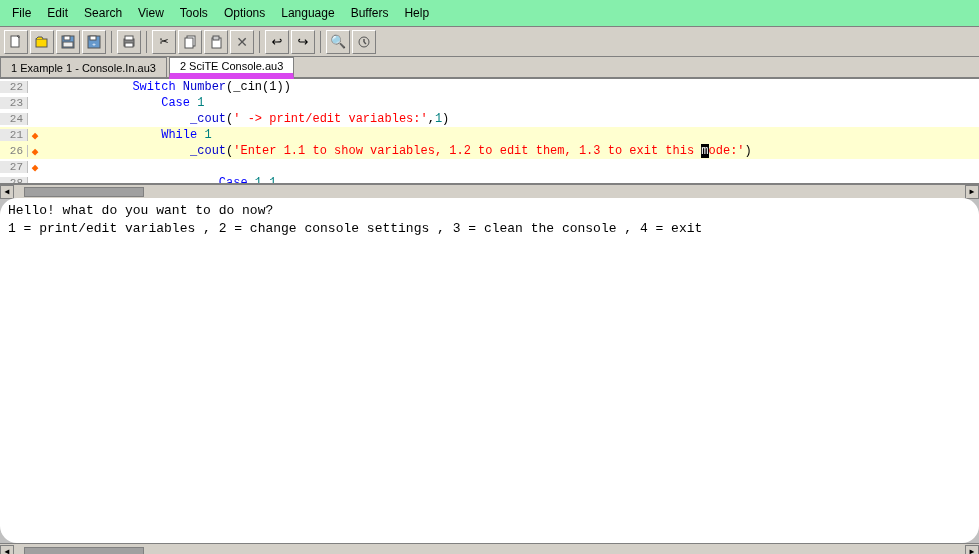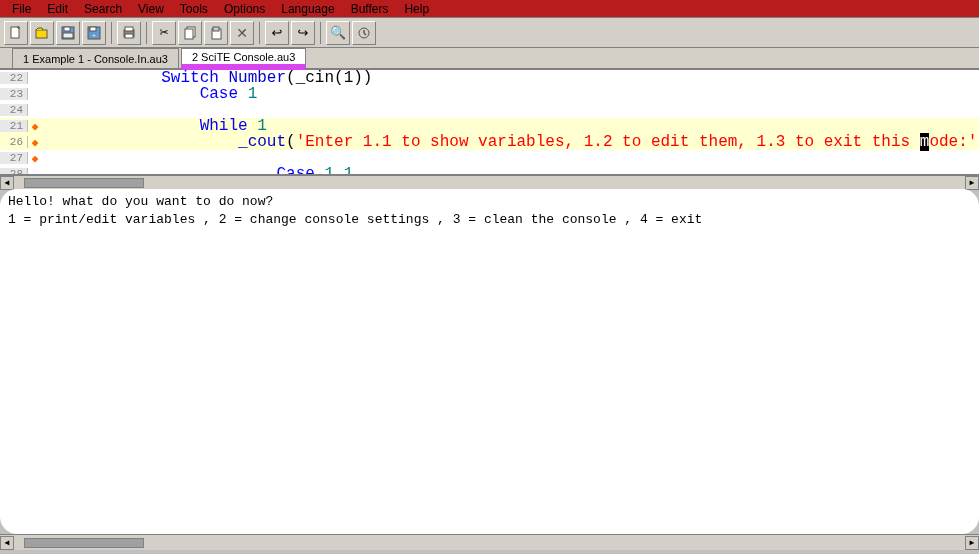--- a/index.html
+++ b/index.html
@@ -1,24 +1,24 @@
 <!DOCTYPE html>
 <html><head>
   <meta charset="utf-8">
   <style>
     * { margin: 0; padding: 0; box-sizing: border-box; }
     body { font-family: 'Courier New', monospace; font-size: 12px; background: #c0c0c0; width: 979px; height: 554px; overflow: hidden; }
 
     
     #menubar {
-      background: #b91c1c;
+      background: #86efac;
       border-bottom: 1px solid #808080;
       display: flex;
       align-items: center;
-      height: 18px;
+      height: 27px;
       padding: 0 4px;
     }
     .menu-item {
       padding: 2px 8px;
       font-size: 12px;
       font-family: 'Segoe UI', Tahoma, sans-serif;
       cursor: pointer;
       color: #000;
     }
 
@@ -44,21 +44,21 @@
     }
     .tb-separator { width: 1px; height: 22px; background: #808080; margin: 0 3px; }
 
     
     #tabs {
       background: #d4d0c8;
       display: flex;
       align-items: flex-end;
       height: 22px;
       border-bottom: 2px solid #808080;
-      padding-left: 12px;
+      padding-left: 0;
     }
     .tab {
       padding: 3px 10px;
       font-size: 11px;
       font-family: 'Segoe UI', Tahoma, sans-serif;
       border: 1px solid #808080;
       border-bottom: none;
       background: #d4d0c8;
       cursor: pointer;
       height: 20px;
@@ -121,21 +121,21 @@
       width: 14px;
       min-width: 14px;
       text-align: center;
       color: #ff0000;
       font-size: 11px;
     }
     .code-text {
       padding-left: 4px;
       white-space: pre;
       font-family: 'Courier New', monospace;
-      font-size: 16px;
+      font-size: 12px;
     }
     .line-highlighted {
       background: #ffffd0;
       width: 100%;
     }
     .line-error {
       background: #ffffd0;
     }
 
     
@@ -309,20 +309,21 @@
 
       <div class="code-line">
         <span class="line-num">23</span>
         <span class="line-marker">&nbsp;</span>
         <span class="code-text">&nbsp;&nbsp;&nbsp;&nbsp;&nbsp;&nbsp;&nbsp;&nbsp;&nbsp;&nbsp;&nbsp;&nbsp;&nbsp;&nbsp;&nbsp;&nbsp;<span class="kw-blue">Case</span> <span class="num">1</span></span>
       </div>
 
       <div class="code-line">
         <span class="line-num">24</span>
         <span class="line-marker">&nbsp;</span>
+        <span class="code-text">&nbsp;&nbsp;&nbsp;&nbsp;&nbsp;&nbsp;&nbsp;&nbsp;&nbsp;&nbsp;&nbsp;&nbsp;&nbsp;&nbsp;&nbsp;&nbsp;&nbsp;&nbsp;&nbsp;&nbsp;<span class="fn-blue">_cout</span>(<span class="str-red">' -&gt; print/edit variables:'</span>,<span class="num">1</span>)</span>
       </div>
 
       <div class="code-line line-error">
         <span class="line-num">21</span>
         <span class="line-marker" style="color:#ff6600;">◆</span>
         <span class="code-text">&nbsp;&nbsp;&nbsp;&nbsp;&nbsp;&nbsp;&nbsp;&nbsp;&nbsp;&nbsp;&nbsp;&nbsp;&nbsp;&nbsp;&nbsp;&nbsp;<span class="kw-blue">While</span> <span class="num">1</span></span>
       </div>
 
       <div class="code-line line-highlighted">
         <span class="line-num" style="background:#ffffd0;">26</span>

